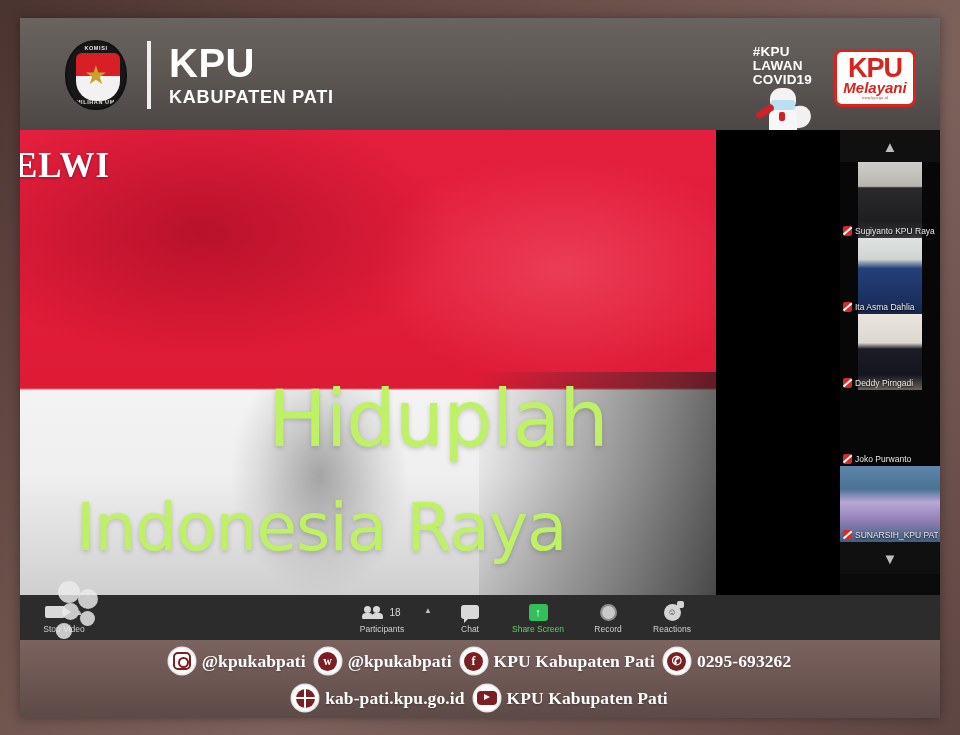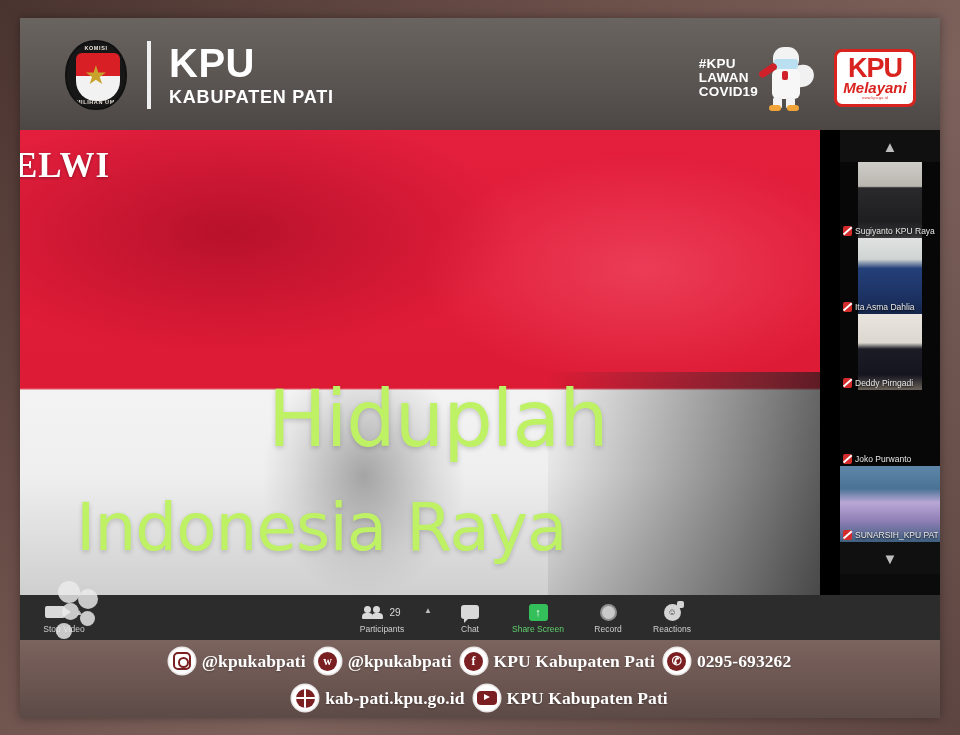--- a/index.html
+++ b/index.html
@@ -40,21 +40,21 @@
     position:absolute; left:0; width:100%; text-align:center;
     font-size:5.5px; letter-spacing:.6px; color:#e8e2d8; font-weight:bold;
   }
   .emblem .ring-top { top:3px; }
   .emblem .ring-bot { bottom:3px; }
   #divider { width:4px; height:68px; background:#efefef; margin:0 18px 0 20px; }
   #kpu-words { color:#fff; }
   #kpu-title { font-size:40px; font-weight:bold; letter-spacing:.5px; line-height:1; }
   #kpu-sub { font-size:18px; font-weight:bold; letter-spacing:.8px; margin-top:4px; }
 
-  #covid-block { position:absolute; right:128px; top:27px; display:flex; align-items:center; }
+  #covid-block { position:absolute; right:128px; top:27px; display:flex; align-items:center;flex-direction:column; }
   #covid-text { color:#fff; font-size:13.5px; font-weight:bold; line-height:1.02; text-align:left; letter-spacing:.2px;}
   #mascot { width:52px; height:66px; position:relative; margin-left:2px; }
   .m-head { position:absolute; left:13px; top:2px; width:26px; height:24px; background:#f3f3f3; border-radius:11px; }
   .m-mask { position:absolute; left:14px; top:14px; width:24px; height:10px; background:#b9dff0; border-radius:3px; }
   .m-body { position:absolute; left:12px; top:24px; width:28px; height:30px; background:#f7f7f7; border-radius:6px; }
   .m-cape { position:absolute; left:30px; top:20px; width:24px; height:22px; background:#f1f1f1;
             border-radius:0 12px 14px 0; transform:rotate(-8deg); }
   .m-armR { position:absolute; left:-2px; top:22px; width:20px; height:7px; background:#d02029;
             border-radius:4px; transform:rotate(-34deg); }
   .m-tie { position:absolute; left:22px; top:26px; width:6px; height:9px; background:#d02029; border-radius:2px;}
@@ -72,21 +72,21 @@
   #mel-word { color:#d8231f; font-size:15px; font-style:italic; font-weight:bold; line-height:1; margin-top:-1px;}
   #mel-url { color:#d8231f; font-size:3.6px; letter-spacing:.2px; margin-top:1px; }
 
   
   #meeting {
     position:absolute; left:20px; top:130px; width:920px; height:510px;
     background:#000; overflow:hidden;
   }
   
   #share {
-    position:absolute; left:0; top:0; width:800px; height:465px; overflow:hidden;
+    position:absolute; left:0; top:0; width:696px; height:465px; overflow:hidden;
     background:#111;
   }
   #flag {
     position:absolute; left:0; top:0; width:100%; height:100%;
     background:
       radial-gradient(ellipse 60% 45% at 26% 22%, rgba(150,8,30,.55) 0%, rgba(150,8,30,0) 60%),
       radial-gradient(ellipse 45% 40% at 78% 30%, rgba(255,120,140,.35) 0%, rgba(255,120,140,0) 62%),
       linear-gradient(180deg,#e31f3d 0%,#e01c38 40%,#dd1b35 55.5%,#f3f3f3 56%,#efefef 74%,#cfcfcf 100%);
     filter: blur(.4px);
   }
@@ -344,21 +344,21 @@
     </div>
 
     <div class="tb" id="tb-part">
       <div class="ic">
         <span class="ppl">
             <i class="h1"></i>
             <i class="h2"></i>
             <i class="b1"></i>
             <i class="b2"></i>
           </span>
-        <span class="cnt">29</span>
+        <span class="cnt">18</span>
       </div>
       <div class="lb">Participants</div>
     </div>
     <div id="tb-caret-right" style="left:404px;top:11px;">▲</div>
 
     <div class="tb" id="tb-chat">
       <div class="ic">
           <span class="bubble"></span>
         </div>
       <div class="lb">Chat</div>

